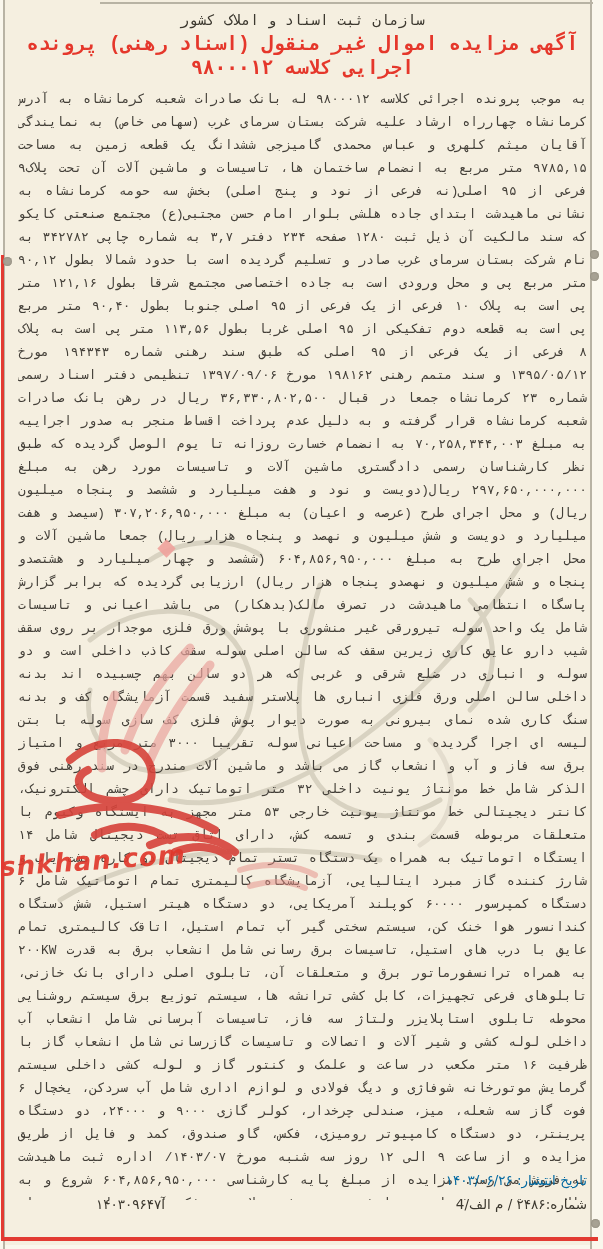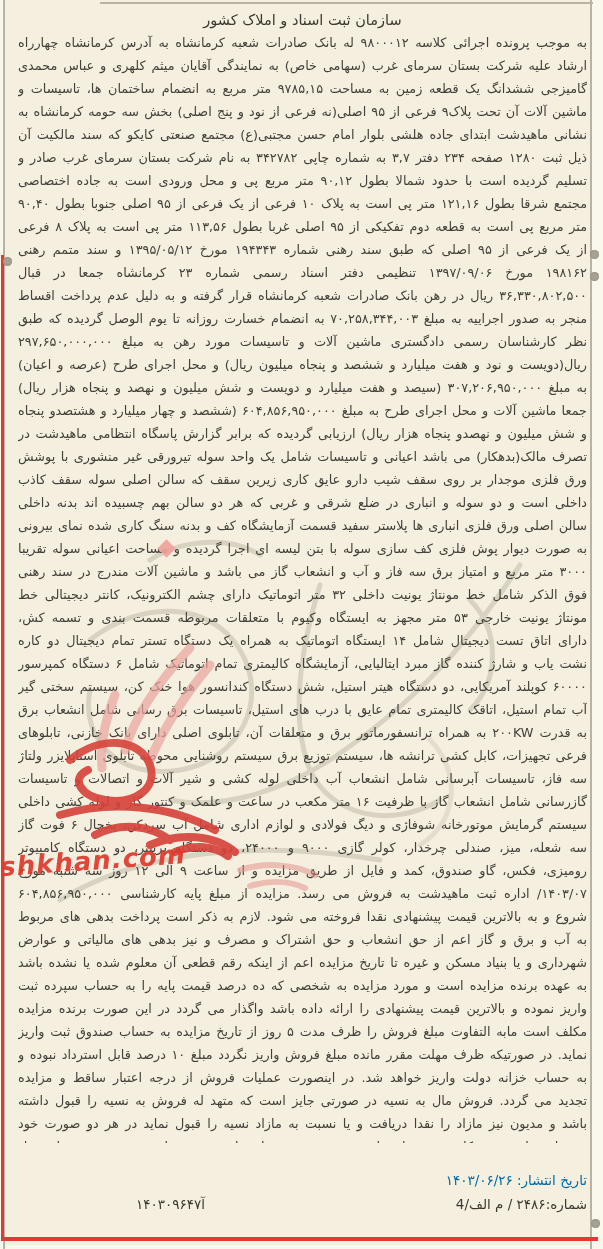--- a/index.html
+++ b/index.html
@@ -33,20 +33,21 @@
        background:#a7a294;box-shadow:inset 0 0 2px #807c6e;z-index:5;}
   .dot1{left:3px;top:257px;}
   .dot2{left:590px;top:250px;}
   .dot3{left:590px;top:272px;}
   .dot4{left:591px;top:1219px;}
 
   .content{
     position:absolute;z-index:2;
     top:10px;right:16px;left:18px;
     color:#413d36;
+    font-family:Liberation Mono, monospace;
   }
   .org-line{
     text-align:center;
     font-size:14.5px;
     margin:2px 0 3px 0;
     color:#3c382f;
   }
   .notice-title{
     text-align:center;
     font-size:19.5px;
@@ -67,21 +68,21 @@
   }
   .pub-date{
     position:absolute;left:18px;right:16px;top:1172px;
     text-align:right;font-size:13.5px;color:#0369a1;z-index:2;
   }
   .serial-row{
     position:absolute;left:18px;right:16px;top:1196px;
     display:flex;justify-content:space-between;align-items:flex-start;
     font-size:13.5px;color:#3c382f;z-index:2;
   }
-  .tracking{margin-left:118px;}
+  .tracking{margin-left:78px;}
   
   .wm{position:absolute;left:0;top:0;z-index:1;pointer-events:none;}
   
   .stamp-svg{position:absolute;left:0;top:0;z-index:3;pointer-events:none;}
   .stamp-url{
     position:absolute;left:-10px;top:846px;z-index:3;
     direction:ltr;
     font-family:"DejaVu Sans",sans-serif;
     font-weight:bold;font-style:italic;
     font-size:26px;letter-spacing:1px;
@@ -120,20 +121,21 @@
 
   <div class="red-frame"></div>
 
   <div class="dot dot1"></div>
   <div class="dot dot2"></div>
   <div class="dot dot3"></div>
   <div class="dot dot4"></div>
 
   <div class="content">
     <div class="org-line">سازمان ثبت اسناد و املاک کشور</div>
+    <div class="notice-title">آگهی مزایده اموال غیر منقول (اسناد رهنی) پرونده اجرایی کلاسه ۹۸۰۰۰۱۲</div>
     <p class="body-text">به موجب پرونده اجرائی کلاسه ۹۸۰۰۰۱۲ له بانک صادرات شعبه کرمانشاه به آدرس کرمانشاه چهارراه ارشاد علیه شرکت بستان سرمای غرب (سهامی خاص) به نمایندگی آقایان میثم کلهری و عباس محمدی گامیزجی ششدانگ یک قطعه زمین به مساحت ۹۷۸۵,۱۵ متر مربع به انضمام ساختمان ها، تاسیسات و ماشین آلات آن تحت پلاک۹ فرعی از ۹۵ اصلی(نه فرعی از نود و پنج اصلی) بخش سه حومه کرمانشاه به نشانی ماهیدشت ابتدای جاده هلشی بلوار امام حسن مجتبی(ع) مجتمع صنعتی کایکو که سند مالکیت آن ذیل ثبت ۱۲۸۰ صفحه ۲۳۴ دفتر ۳,۷ به شماره چاپی ۳۴۲۷۸۲ به نام شرکت بستان سرمای غرب صادر و تسلیم گردیده است با حدود شمالا بطول ۹۰,۱۲ متر مربع پی و محل ورودی است به جاده اختصاصی مجتمع شرقا بطول ۱۲۱,۱۶ متر پی است به پلاک ۱۰ فرعی از یک فرعی از ۹۵ اصلی جنوبا بطول ۹۰,۴۰ متر مربع پی است به قطعه دوم تفکیکی از ۹۵ اصلی غربا بطول ۱۱۳,۵۶ متر پی است به پلاک ۸ فرعی از یک فرعی از ۹۵ اصلی که طبق سند رهنی شماره ۱۹۴۳۴۳ مورخ ۱۳۹۵/۰۵/۱۲ و سند متمم رهنی ۱۹۸۱۶۲ مورخ ۱۳۹۷/۰۹/۰۶ تنظیمی دفتر اسناد رسمی شماره ۲۳ کرمانشاه جمعا در قبال ۳۶,۳۳۰,۸۰۲,۵۰۰ ریال در رهن بانک صادرات شعبه کرمانشاه قرار گرفته و به دلیل عدم پرداخت اقساط منجر به صدور اجراییه به مبلغ ۷۰,۲۵۸,۳۴۴,۰۰۳ به انضمام خسارت روزانه تا یوم الوصل گردیده که طبق نظر کارشناسان رسمی دادگستری ماشین آلات و تاسیسات مورد رهن به مبلغ ۲۹۷,۶۵۰,۰۰۰,۰۰۰ ریال(دویست و نود و هفت میلیارد و ششصد و پنجاه میلیون ریال) و محل اجرای طرح (عرصه و اعیان) به مبلغ ۳۰۷,۲۰۶,۹۵۰,۰۰۰ (سیصد و هفت میلیارد و دویست و شش میلیون و نهصد و پنجاه هزار ریال) جمعا ماشین آلات و محل اجرای طرح به مبلغ ۶۰۴,۸۵۶,۹۵۰,۰۰۰ (ششصد و چهار میلیارد و هشتصدو پنجاه و شش میلیون و نهصدو پنجاه هزار ریال) ارزیابی گردیده که برابر گزارش پاسگاه انتظامی ماهیدشت در تصرف مالک(بدهکار) می باشد اعیانی و تاسیسات شامل یک واحد سوله تیرورقی غیر منشوری با پوشش ورق فلزی موجدار بر روی سقف شیب دارو عایق کاری زیرین سقف که سالن اصلی سوله سقف کاذب داخلی است و دو سوله و انباری در ضلع شرقی و غربی که هر دو سالن بهم چسبیده اند بدنه داخلی سالن اصلی ورق فلزی انباری ها پلاستر سفید قسمت آزمایشگاه کف و بدنه سنگ کاری شده نمای بیرونی به صورت دیوار پوش فلزی کف سازی سوله با بتن لیسه ای اجرا گردیده و مساحت اعیانی سوله تقریبا ۳۰۰۰ متر مربع و امتیاز برق سه فاز و آب و انشعاب گاز می باشد و ماشین آلات مندرج در سند رهنی فوق الذکر شامل خط مونتاژ یونیت داخلی ۳۲ متر اتوماتیک دارای چشم الکترونیک، کانتر دیجیتالی خط مونتاژ یونیت خارجی ۵۳ متر مجهز به ایستگاه وکیوم با متعلقات مربوطه قسمت بندی و تسمه کش، دارای اتاق تست دیجیتال شامل ۱۴ ایستگاه اتوماتیک به همراه یک دستگاه تستر تمام دیجیتال دو کاره نشت یاب و شارژ کننده گاز مبرد ایتالیایی، آزمایشگاه کالیمتری تمام اتوماتیک شامل ۶ دستگاه کمپرسور ۶۰۰۰۰ کوپلند آمریکایی، دو دستگاه هیتر استیل، شش دستگاه کندانسور هوا خنک کن، سیستم سختی گیر آب تمام استیل، اتاقک کالیمتری تمام عایق با درب های استیل، تاسیسات برق رسانی شامل انشعاب برق به قدرت ۲۰۰KW به همراه ترانسفورماتور برق و متعلقات آن، تابلوی اصلی دارای بانک خازنی، تابلوهای فرعی تجهیزات، کابل کشی ترانشه ها، سیستم توزیع برق سیستم روشنایی محوطه تابلوی استاپلایزر ولتاژ سه فاز، تاسیسات آبرسانی شامل انشعاب آب داخلی لوله کشی و شیر آلات و اتصالات و تاسیسات گازرسانی شامل انشعاب گاز با ظرفیت ۱۶ متر مکعب در ساعت و علمک و کنتور گاز و لوله کشی داخلی سیستم گرمایش موتورخانه شوفاژی و دیگ فولادی و لوازم اداری شامل آب سردکن، یخچال ۶ فوت گاز سه شعله، میز، صندلی چرخدار، کولر گازی ۹۰۰۰ و ۲۴۰۰۰، دو دستگاه پرینتر، دو دستگاه کامپیوتر رومیزی، فکس، گاو صندوق، کمد و فایل از طریق مزایده و از ساعت ۹ الی ۱۲ روز سه شنبه مورخ ۱۴۰۳/۰۷/ اداره ثبت ماهیدشت به فروش می رسد. مزایده از مبلغ پایه کارشناسی ۶۰۴,۸۵۶,۹۵۰,۰۰۰ شروع و به بالاترین قیمت پیشنهادی نقدا فروخته می شود. لازم به ذکر است پرداخت بدهی های مربوط به آب و برق و گاز اعم از حق انشعاب و حق اشتراک و مصرف و نیز بدهی های مالیاتی و عوارض شهرداری و یا بنیاد مسکن و غیره تا تاریخ مزایده اعم از اینکه رقم قطعی آن معلوم شده یا نشده باشد به عهده برنده مزایده است و مورد مزایده به شخصی که ده درصد قیمت پایه را به حساب سپرده ثبت واریز نموده و بالاترین قیمت پیشنهادی را ارائه داده باشد واگذار می گردد در این صورت برنده مزایده مکلف است مابه التفاوت مبلغ فروش را ظرف مدت ۵ روز از تاریخ مزایده به حساب صندوق ثبت واریز نماید. در صورتیکه ظرف مهلت مقرر مانده مبلغ فروش واریز نگردد مبلغ ۱۰ درصد قابل استرداد نبوده و به حساب خزانه دولت واریز خواهد شد. در اینصورت عملیات فروش از درجه اعتبار ساقط و مزایده تجدید می گردد. فروش مال به نسیه در صورتی جایز است که متهد له فروش به نسیه را قبول داشته باشد و مدیون نیز مازاد را نقدا دریافت و یا نسبت به مازاد نسیه را قبول نماید در هر دو صورت خود مسئول خواهد بود و کلیه هزینه های قانونی بعهده برنده مزایده است حق مزایده و نیم عشر نقدا وصول و سایر هزینه های قانونی برابر مقررات وصول می گردد. چنانچه روز مزایده مصادف با تعطیل رسمی غیر مترقبه باشد مزایده در روز اداری بعد از تعطیلی در همان محل و ساعت انجام می گردد. مورد مزایده بیمه نمی باشد. این آگهی پس از تایید در سایت آگهی های الکترونیکی سازمان ثبت قرار خواهد گرفت و به منزله انتشار آگهی در روزنامه کثیر الانتشار محلی است.</p>
   </div>
 
   <div class="pub-date">تاریخ انتشار: ۱۴۰۳/۰۶/۲۶</div>
 
   <div class="serial-row">
     <span>شماره:۲۴۸۶ / م الف/4</span>
     <span class="tracking">آ۱۴۰۳۰۹۶۴۷</span>
   </div>
 

